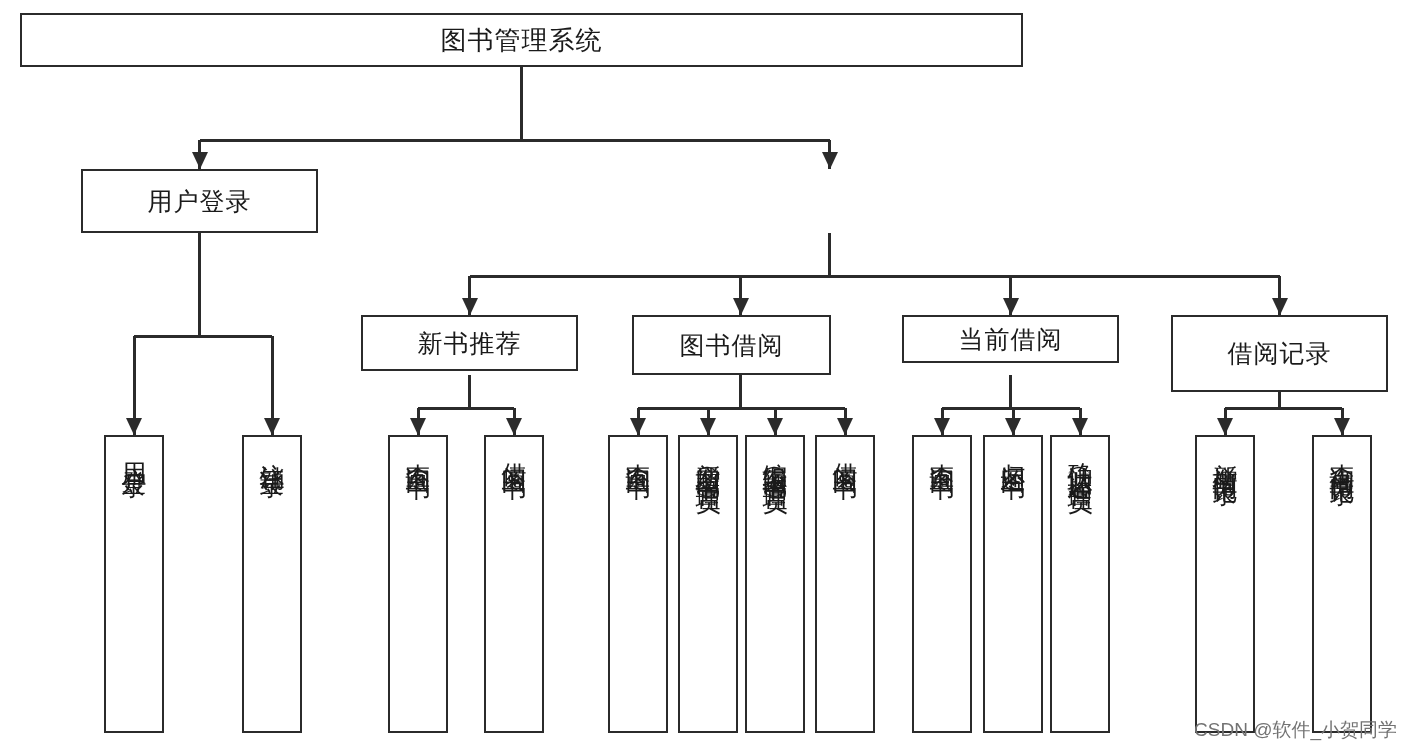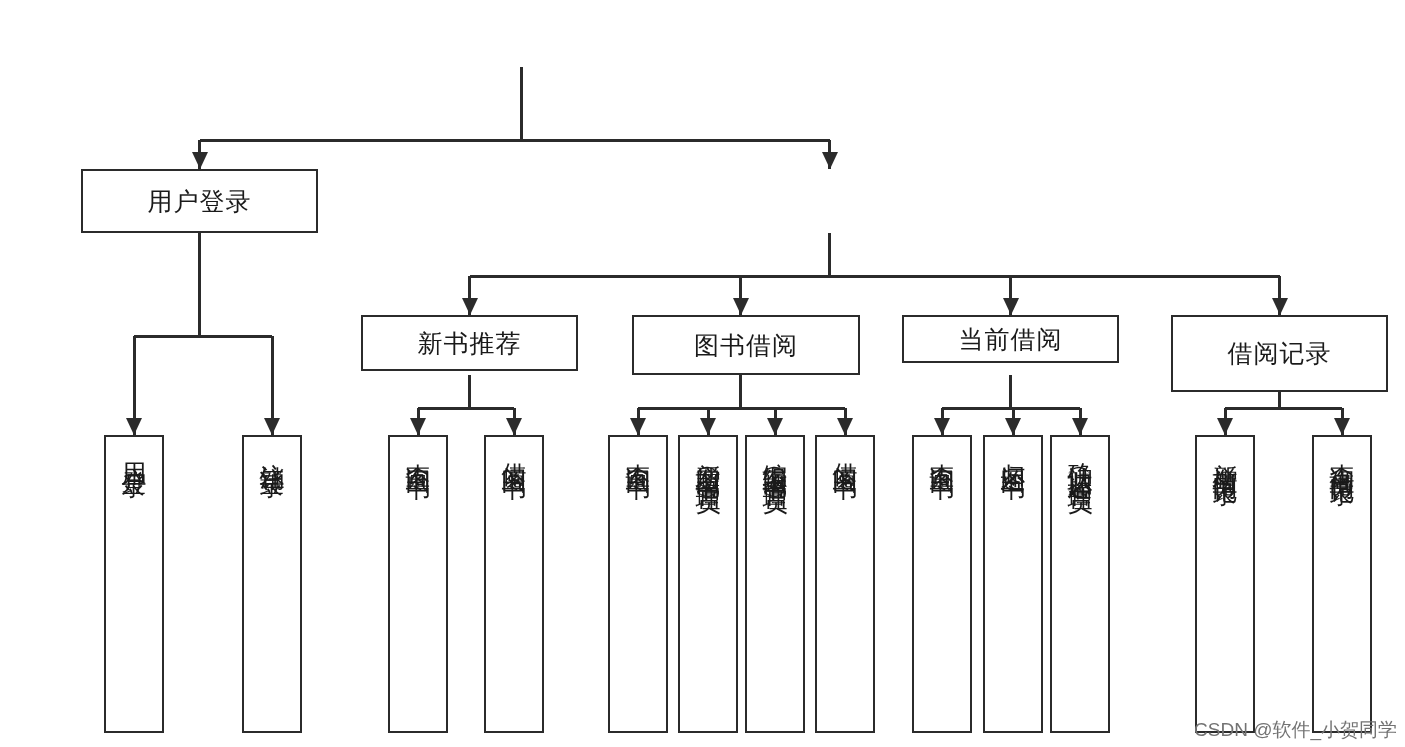--- a/index.html
+++ b/index.html
@@ -128,39 +128,42 @@
     <div class="ln v" style="left: 1011.5px; top: 408px; height: 27px;"></div>
     <div class="arrow" style="left: 1005px; top: 418px;"></div>
     <div class="ln v" style="left: 1078.5px; top: 408px; height: 27px;"></div>
     <div class="arrow" style="left: 1072px; top: 418px;"></div>
     <div class="ln v" style="left: 1278px; top: 375px; height: 33px;"></div>
     <div class="ln h" style="left: 1225px; top: 406.5px; width: 117px;"></div>
     <div class="ln v" style="left: 1223.5px; top: 408px; height: 27px;"></div>
     <div class="arrow" style="left: 1217px; top: 418px;"></div>
     <div class="ln v" style="left: 1340.5px; top: 408px; height: 27px;"></div>
     <div class="arrow" style="left: 1334px; top: 418px;"></div>
+    <div class="node horiz root" style="left: 20px; top: 13px; width: 1003px; height: 54px;">
+      <span class="label">图书管理系统</span>
+    </div>
     <div class="node horiz" style="left: 81px; top: 169px; width: 237px; height: 64px;">
       <span class="label">用户登录</span>
     </div>
     <div class="node vert" style="left: 104px; top: 435px; width: 60px; height: 298px;">
       <span class="label">用户登录</span>
     </div>
     <div class="node vert" style="left: 242px; top: 435px; width: 60px; height: 298px;">
       <span class="label">注销登录</span>
     </div>
     <div class="node horiz" style="left: 361px; top: 315px; width: 217px; height: 56px;">
       <span class="label">新书推荐</span>
     </div>
     <div class="node vert" style="left: 388px; top: 435px; width: 60px; height: 298px;">
       <span class="label">查询图书</span>
     </div>
     <div class="node vert" style="left: 484px; top: 435px; width: 60px; height: 298px;">
       <span class="label">借阅图书</span>
     </div>
-    <div class="node horiz" style="left: 632px; top: 315px; width: 228px; height: 60px;">
+    <div class="node horiz" style="left: 632px; top: 315px; width: 199px; height: 60px;">
       <span class="label">图书借阅</span>
     </div>
     <div class="node vert" style="left: 608px; top: 435px; width: 60px; height: 298px;">
       <span class="label">查询图书</span>
     </div>
     <div class="node vert" style="left: 678px; top: 435px; width: 60px; height: 298px;">
       <span class="label">新增图书（管理员）</span>
     </div>
     <div class="node vert" style="left: 745px; top: 435px; width: 60px; height: 298px;">
       <span class="label">编辑图书（管理员）</span>

